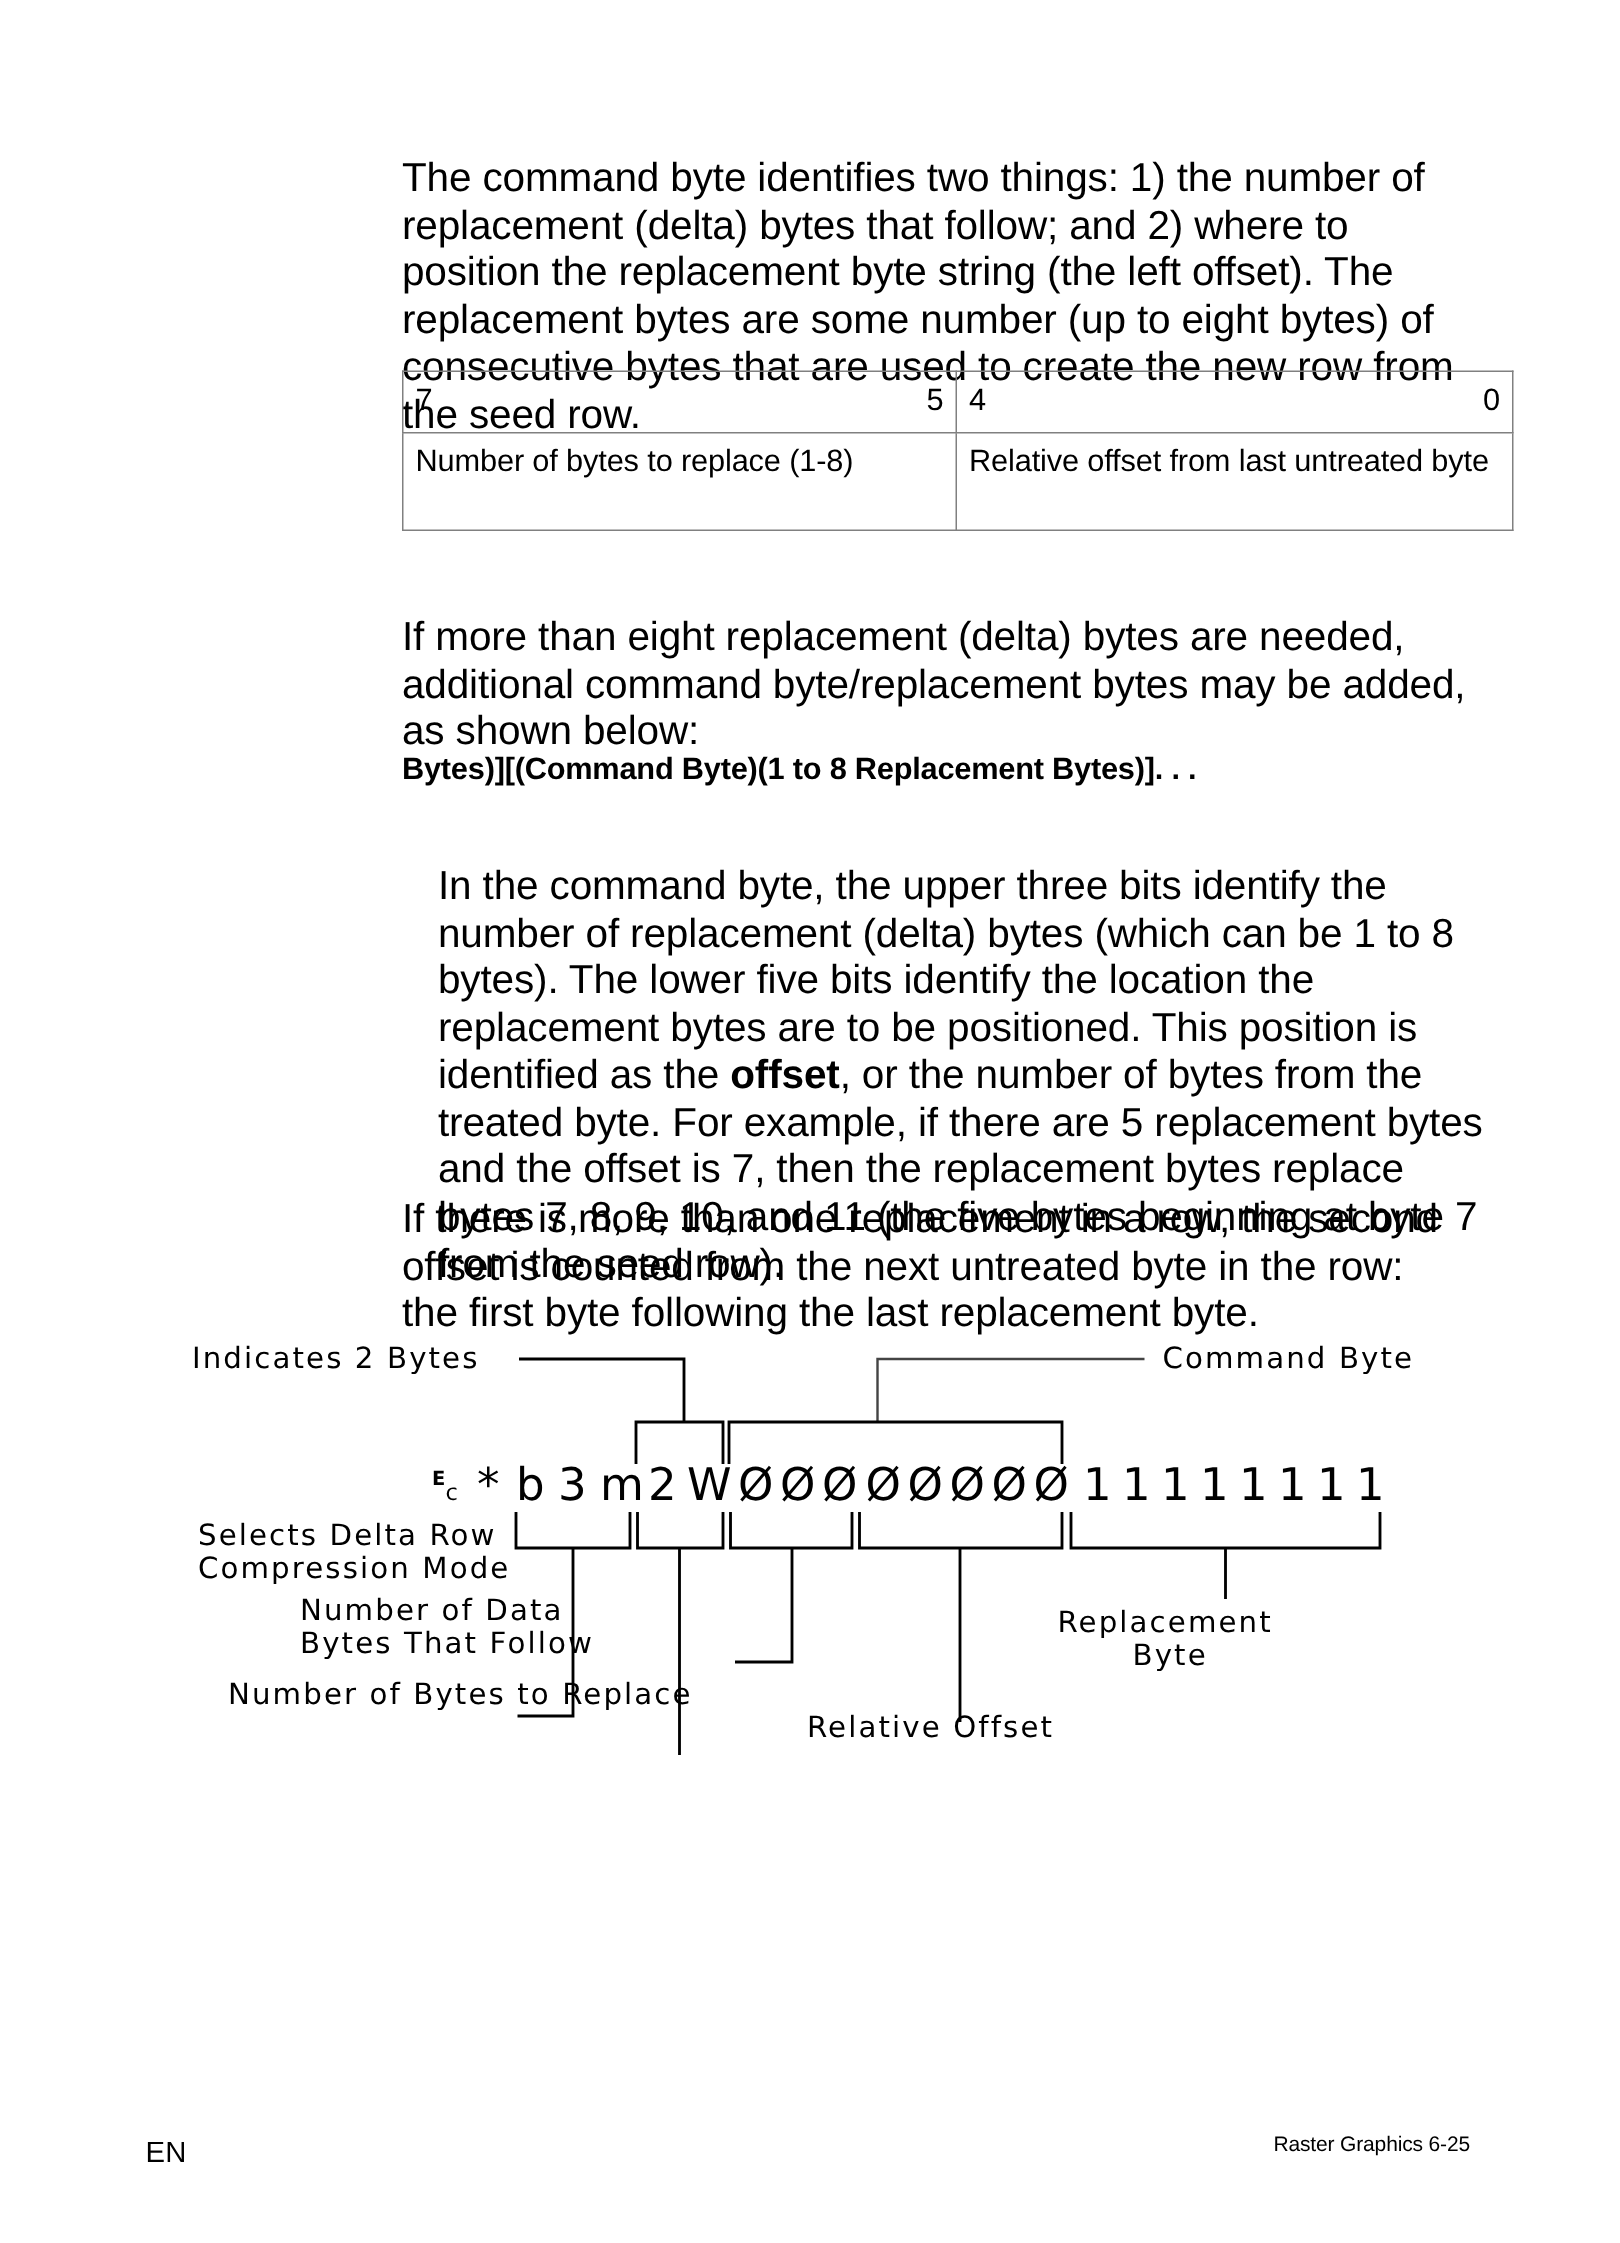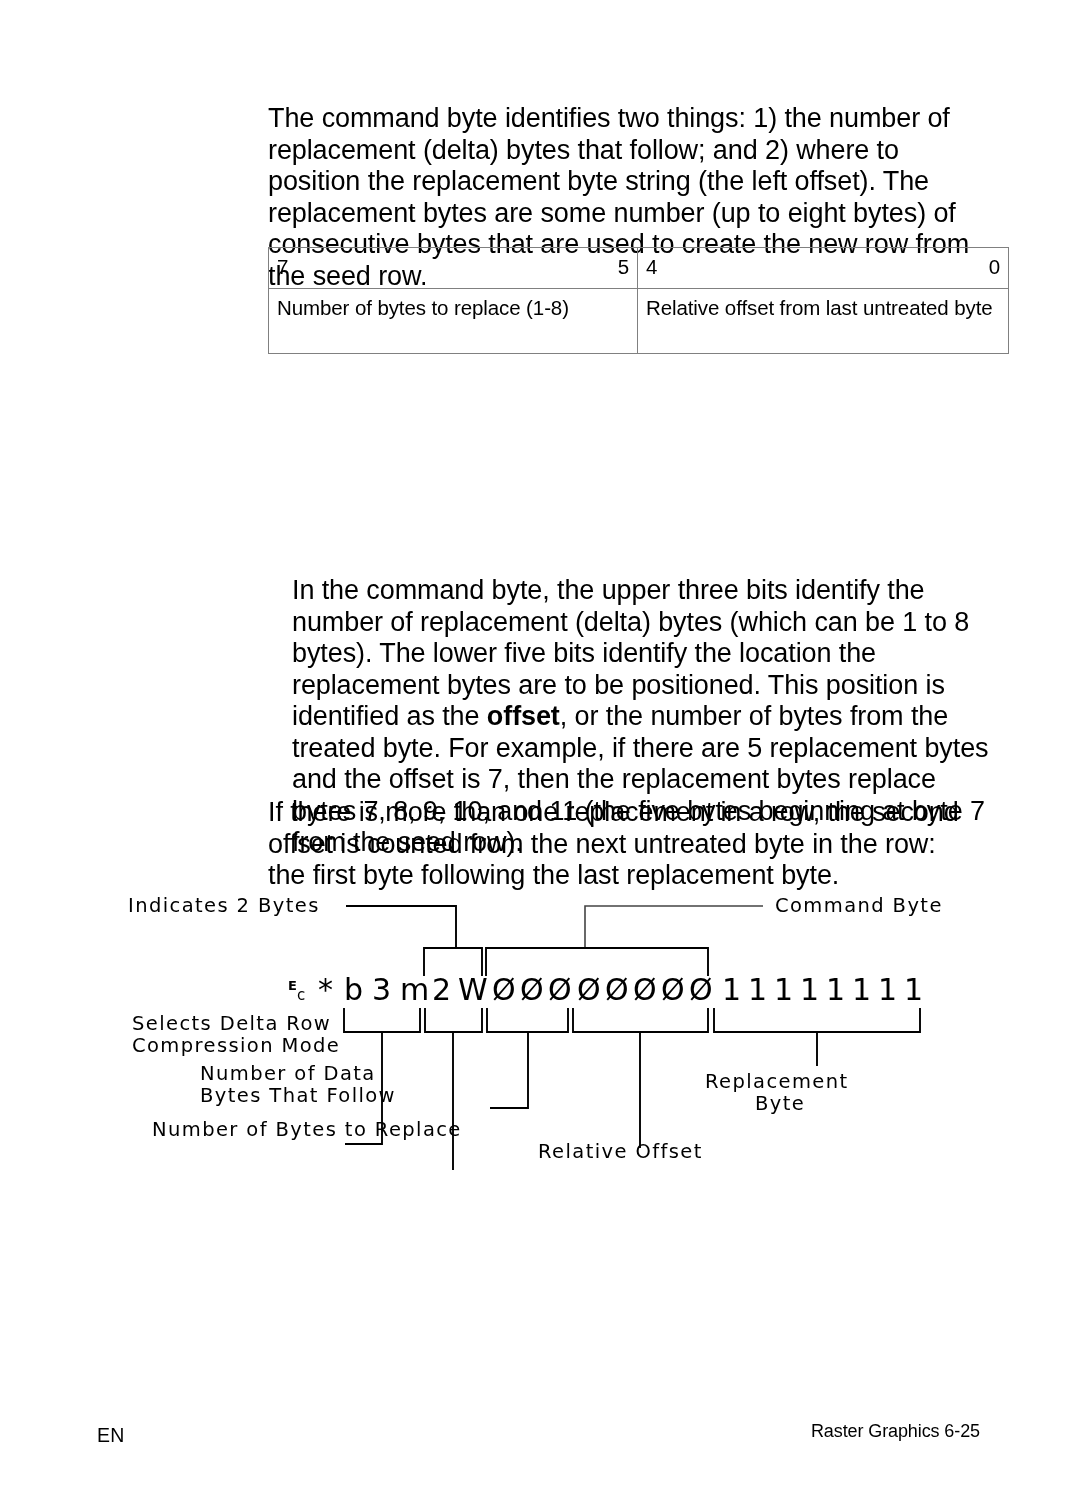--- a/index.html
+++ b/index.html
@@ -143,21 +143,21 @@
     position: absolute;
     left: 97px;
     top: 1424px;
     font-size: 19.5px;
     letter-spacing: 0.2px;
   }
   .footer-right {
     position: absolute;
     right: 100px;
     top: 1421px;
-    font-size: 18px;
+    font-size: 14px;
     letter-spacing: -0.1px;
   }
 </style>
 </head>
 <body>
 
 <div class="page">
 
   <p class="bodytext" id="para-intro">The command byte identifies two things: 1) the number of replacement (delta) bytes that follow; and 2) where to position the replacement byte string (the left offset). The replacement bytes are some number (up to eight bytes) of consecutive bytes that are used to create the new row from the seed row.</p>
 
@@ -177,21 +177,23 @@
           </div>
         </td>
       </tr>
       <tr>
         <td class="cell-body col-left">Number of bytes to replace (1-8)</td>
         <td class="cell-body col-right">Relative offset from last untreated byte</td>
       </tr>
     </tbody>
   </table>
 
-
+  <p class="bodytext" id="para-more">If more than eight replacement (delta) bytes are needed, additional command byte/replacement bytes may be added, as shown below:</p>
+
+  <div class="syntax" id="syntax-line2">Bytes)][(Command Byte)(1 to 8 Replacement Bytes)]. . .</div>
 
   <p class="bodytext" id="para-command"><span>In the command byte, the upper three bits identify the number of replacement (delta) bytes (which can be 1 to 8 bytes). The lower five bits identify the location the replacement bytes are to be positioned. This position is identified as the </span><b>offset</b><span>, or the number of bytes from the treated byte. For example, if there are 5 replacement bytes and the offset is 7, then the replacement bytes replace bytes 7, 8, 9, 10, and 11 (the five bytes beginning at byte 7 from the seed row).</span></p>
 
   <p class="bodytext" id="para-second">If there is more than one replacement in a row, the second offset is counted from the next untreated byte in the row: the first byte following the last replacement byte.</p>
 
   <div id="diagram">
     <svg width="1080" height="290" viewBox="0 0 1080 290" xmlns="http://www.w3.org/2000/svg">
 
       <text class="dlabel" x="128" y="32">Indicates  2  Bytes</text>
 

